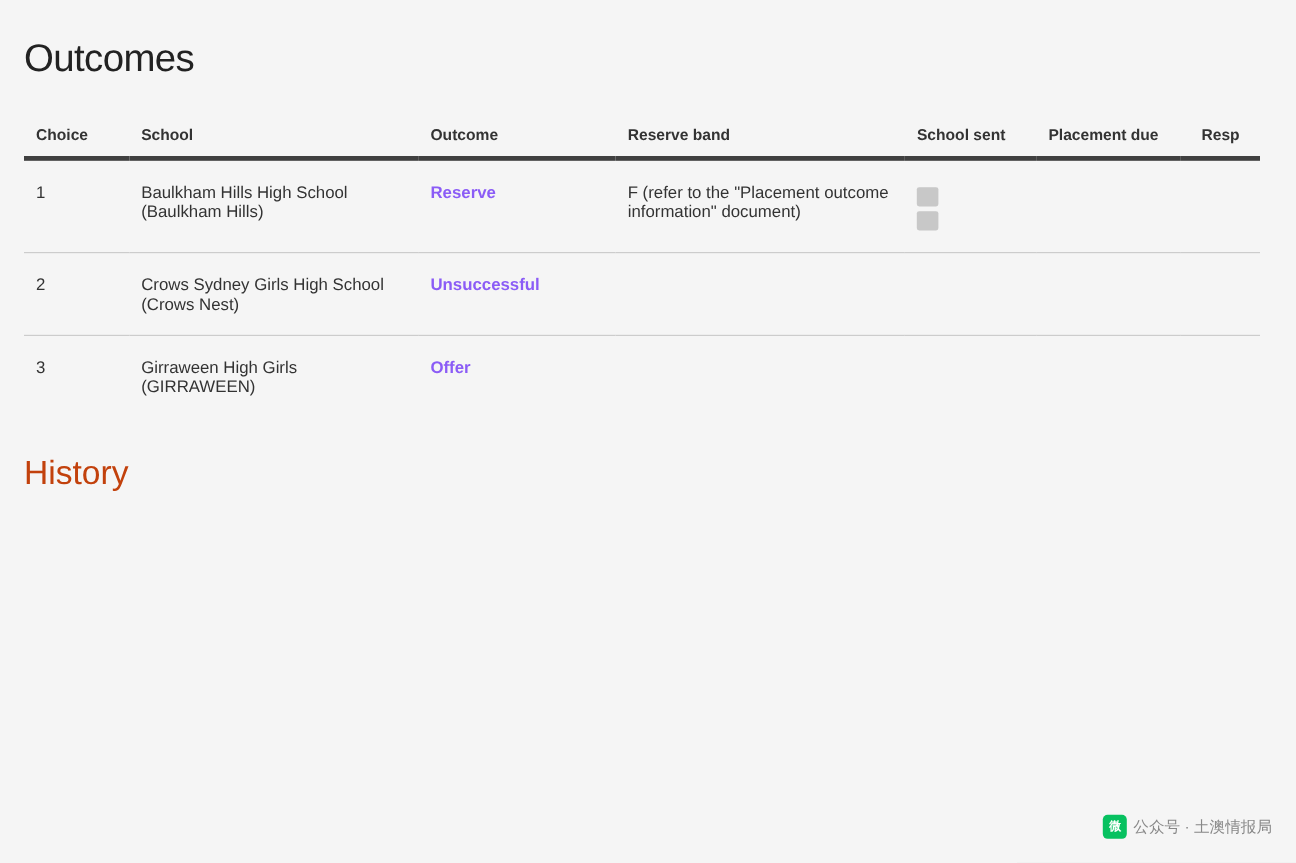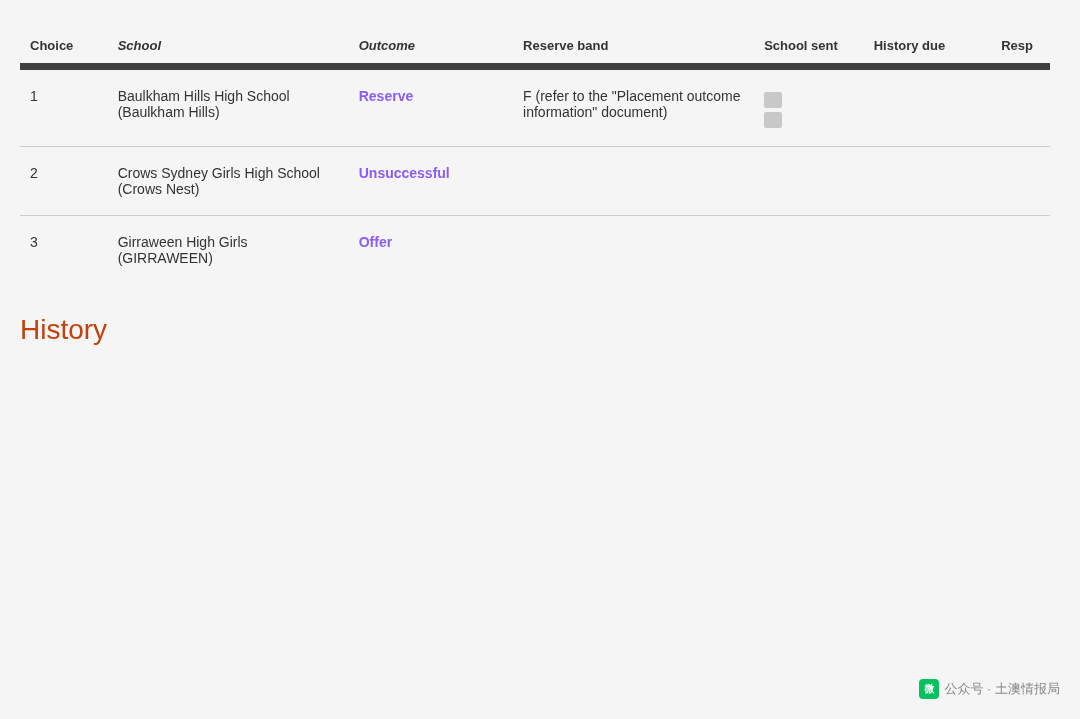--- a/index.html
+++ b/index.html
@@ -33,44 +33,42 @@
       letter-spacing: -0.5px;
     }
 
     .outcomes-table {
       width: 100%;
       border-collapse: collapse;
       background-color: #f5f5f5;
     }
 
     .outcomes-table thead tr {
-      border-bottom: 7px solid #404040;
+      border-bottom: 4px solid #404040;
     }
 
     .outcomes-table thead th {
       text-align: left;
       font-size: 13px;
       font-weight: 600;
       color: #333;
       padding: 8px 10px 10px 10px;
       vertical-align: bottom;
     }
 
     .outcomes-table thead th.col-choice {
       width: 80px;
     }
 
     .outcomes-table thead th.col-school {
       width: 220px;
-      font-style: italic;
     }
 
     .outcomes-table thead th.col-outcome {
       width: 150px;
-      font-style: italic;
     }
 
     .outcomes-table thead th.col-reserve {
       width: 220px;
     }
 
     .outcomes-table thead th.col-outcome-sent {
       width: 100px;
     }
 
@@ -148,30 +146,31 @@
       border-radius: 2px;
       display: inline-block;
       opacity: 0.6;
     }
   </style>
 </head>
 <body>
 
 <div class="page-container">
 
+  <h1 class="page-title">Outcomes</h1>
 
   <table class="outcomes-table">
     <thead>
       <tr>
         <th class="col-choice">Choice</th>
         <th class="col-school">School</th>
         <th class="col-outcome">Outcome</th>
         <th class="col-reserve">Reserve band</th>
         <th class="col-outcome-sent">School sent</th>
-        <th class="col-response-due">History due</th>
+        <th class="col-response-due">Placement due</th>
         <th class="col-resp">Resp</th>
       </tr>
     </thead>
     <tbody>
 
       <tr>
         <td>1</td>
         <td>Baulkham Hills High School (Baulkham Hills)</td>
         <td>
           <span class="outcome-bold">Reserve</span>

